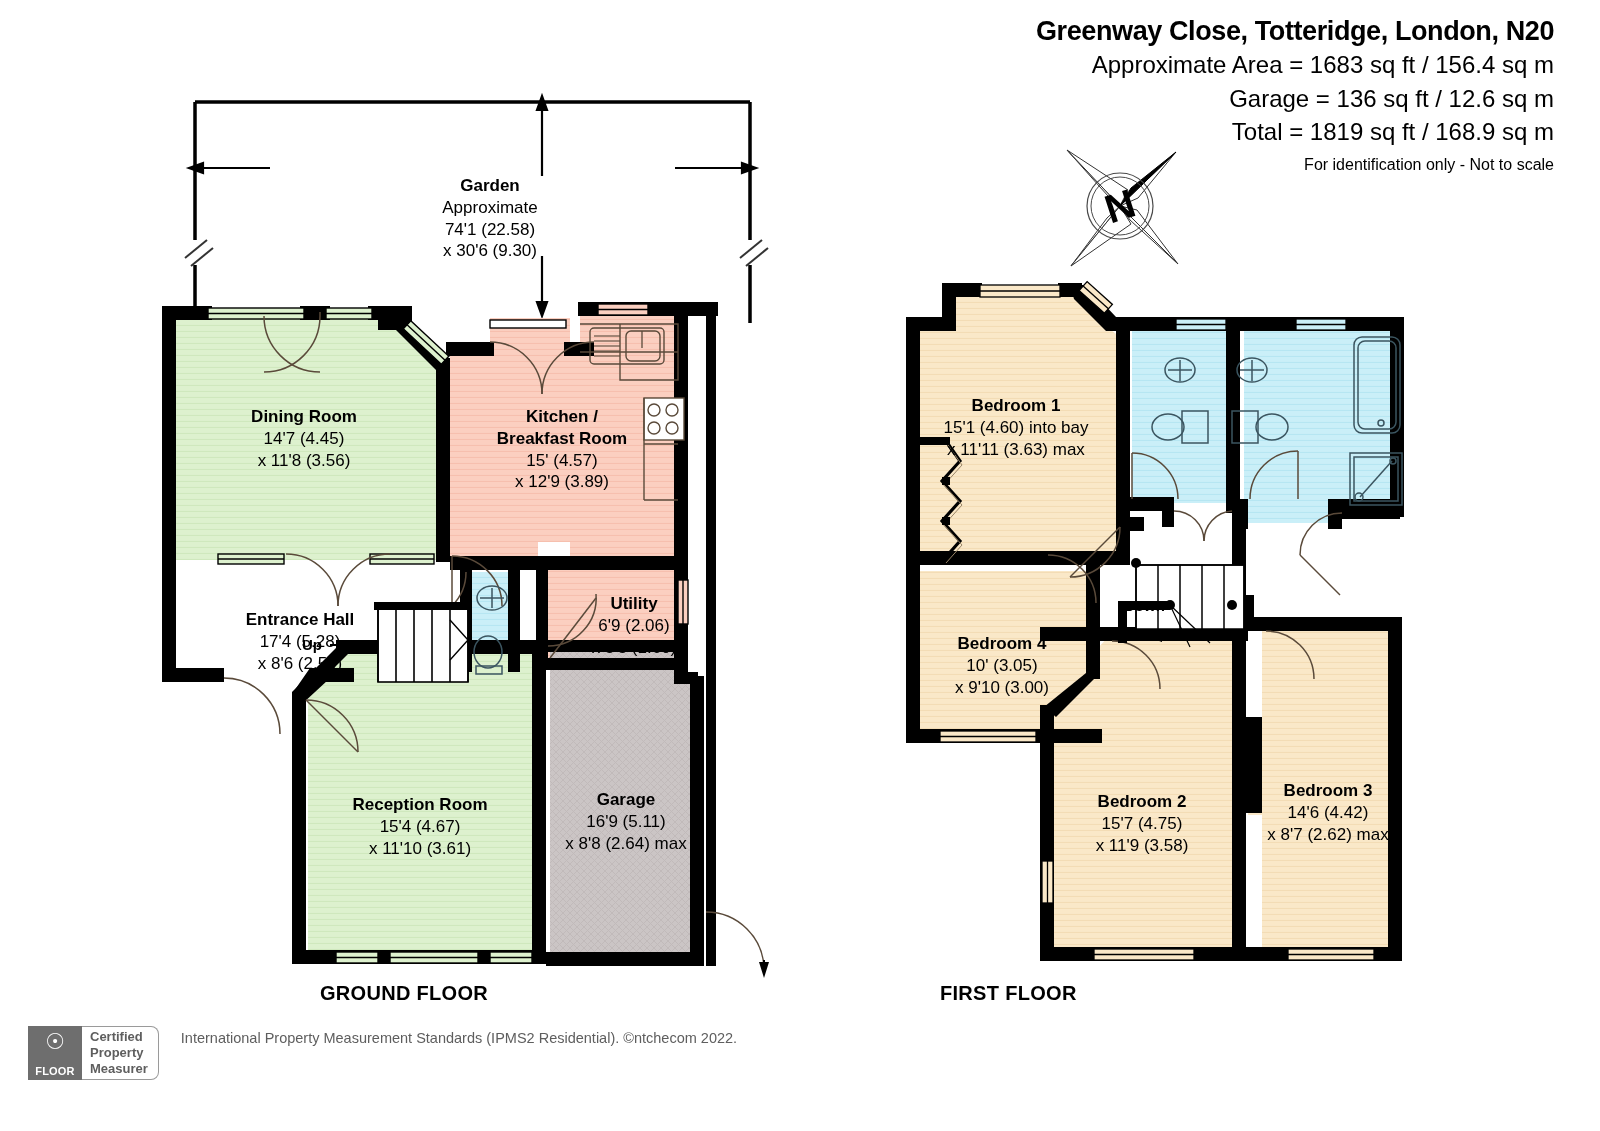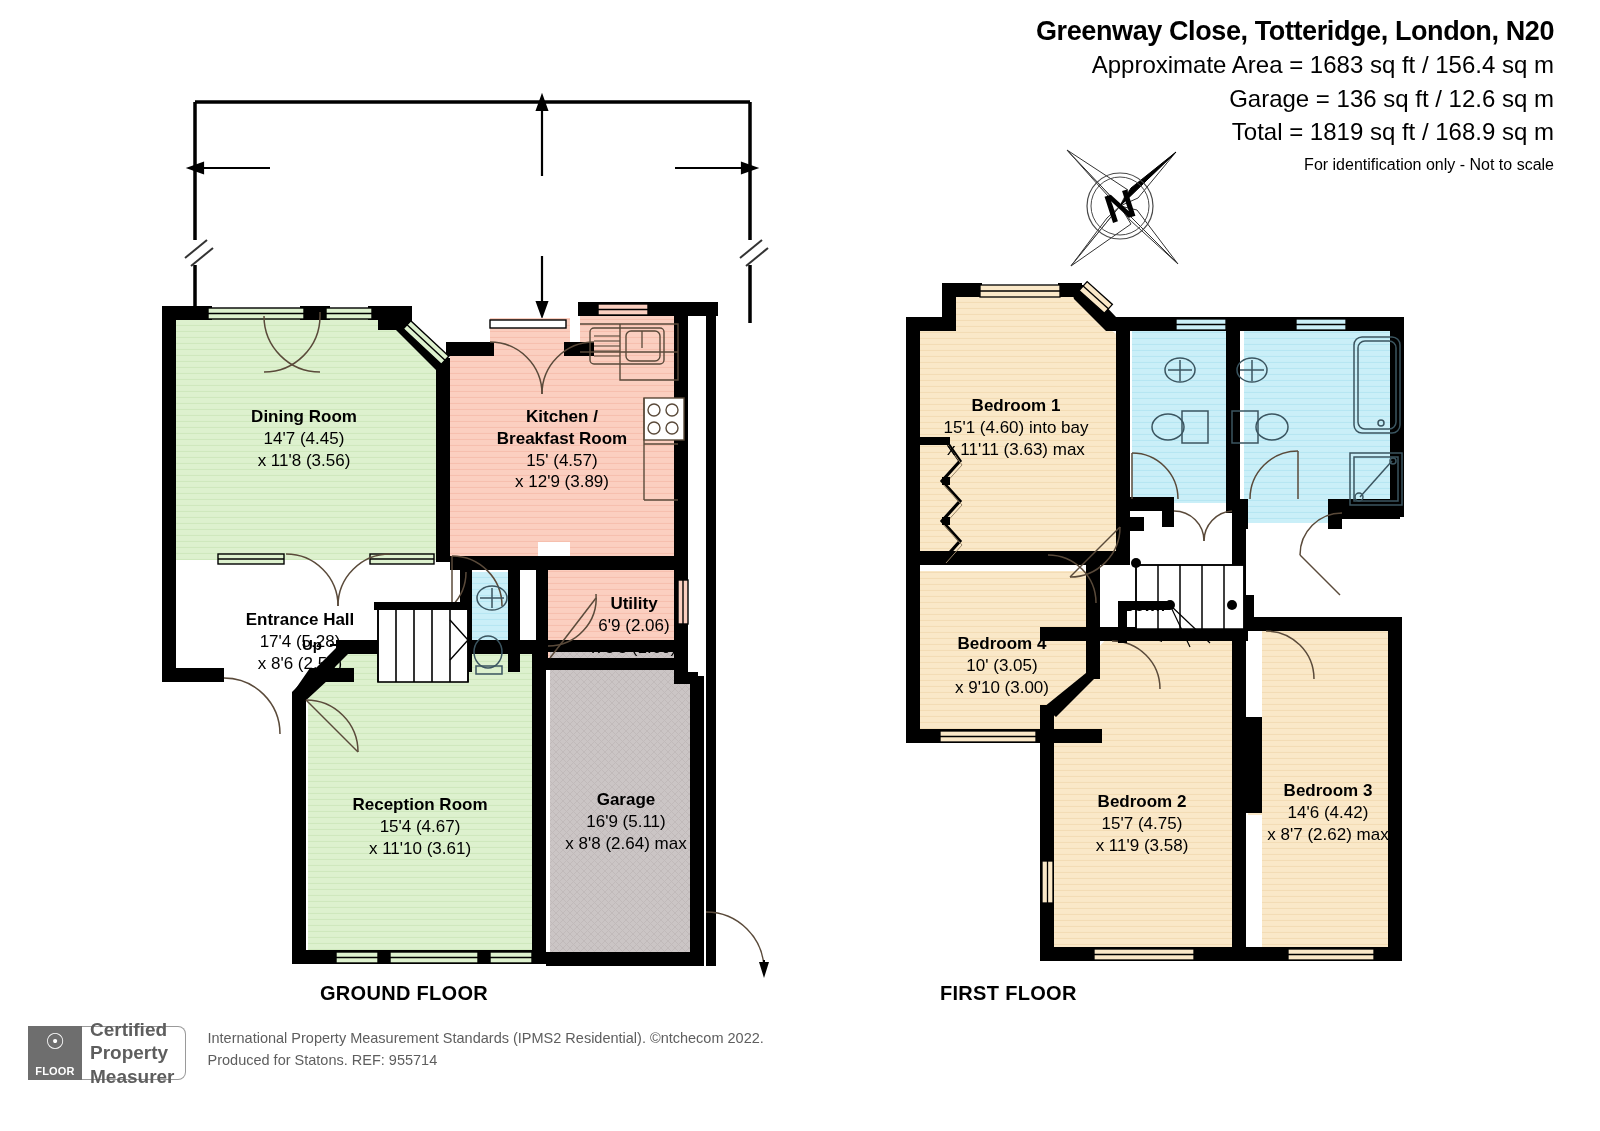--- a/index.html
+++ b/index.html
@@ -127,21 +127,21 @@
   #rics-text {
     border: 1.5px solid #9a9a9a;
     border-left: none;
     border-radius: 0 8px 8px 0;
     padding: 3px 10px 3px 8px;
     display: flex;
     flex-direction: column;
     justify-content: center;
   }
   #rics-text span {
-    font-size: 19px;
+    font-size: 13px;
     font-weight: bold;
     color: #5e5e5e;
     line-height: 1.22;
   }
   #footer-note {
     margin-left: 22px;
     font-size: 14.5px;
     color: #5e5e5e;
     line-height: 1.5;
     padding-top: 2px;
@@ -418,20 +418,26 @@
       <ellipse cx="342" cy="518" rx="15" ry="12"></ellipse>
       <line x1="330" y1="518" x2="354" y2="518"></line>
       <line x1="342" y1="508" x2="342" y2="528"></line>
       <ellipse cx="338" cy="572" rx="14" ry="16"></ellipse>
       <rect x="326" y="586" width="26" height="8"></rect>
     </g>
 
     <g></g>
   </svg>
 
+  <div class="room-label garden-label" style="left:340px; top:95px; transform:translateX(-50%);">
+    <span class="rname">Garden</span>
+    <span class="rdim">Approximate</span>
+    <span class="rdim">74'1 (22.58)</span>
+    <span class="rdim">x 30'6 (9.30)</span>
+  </div>
 
   <div class="room-label" style="left:154px; top:326px; transform:translateX(-50%);">
     <span class="rname">Dining Room</span>
     <span class="rdim">14'7 (4.45)</span>
     <span class="rdim">x 11'8 (3.56)</span>
   </div>
 
   <div class="room-label" style="left:412px; top:326px; transform:translateX(-50%);">
     <span class="rname">Kitchen /</span>
     <span class="rname">Breakfast Room</span>
@@ -699,15 +705,14 @@
       <span class="rics-word">FLOOR</span>
     </div>
     <div id="rics-text">
       <span>Certified</span>
       <span>Property</span>
       <span>Measurer</span>
     </div>
   </div>
   <div id="footer-note">
     <div>International Property Measurement Standards (IPMS2 Residential).   ©ntchecom 2022.</div>
-    <div>Produced for Statons.   REF: 955714</div>
   </div>
 </div>
 
 </body></html>

